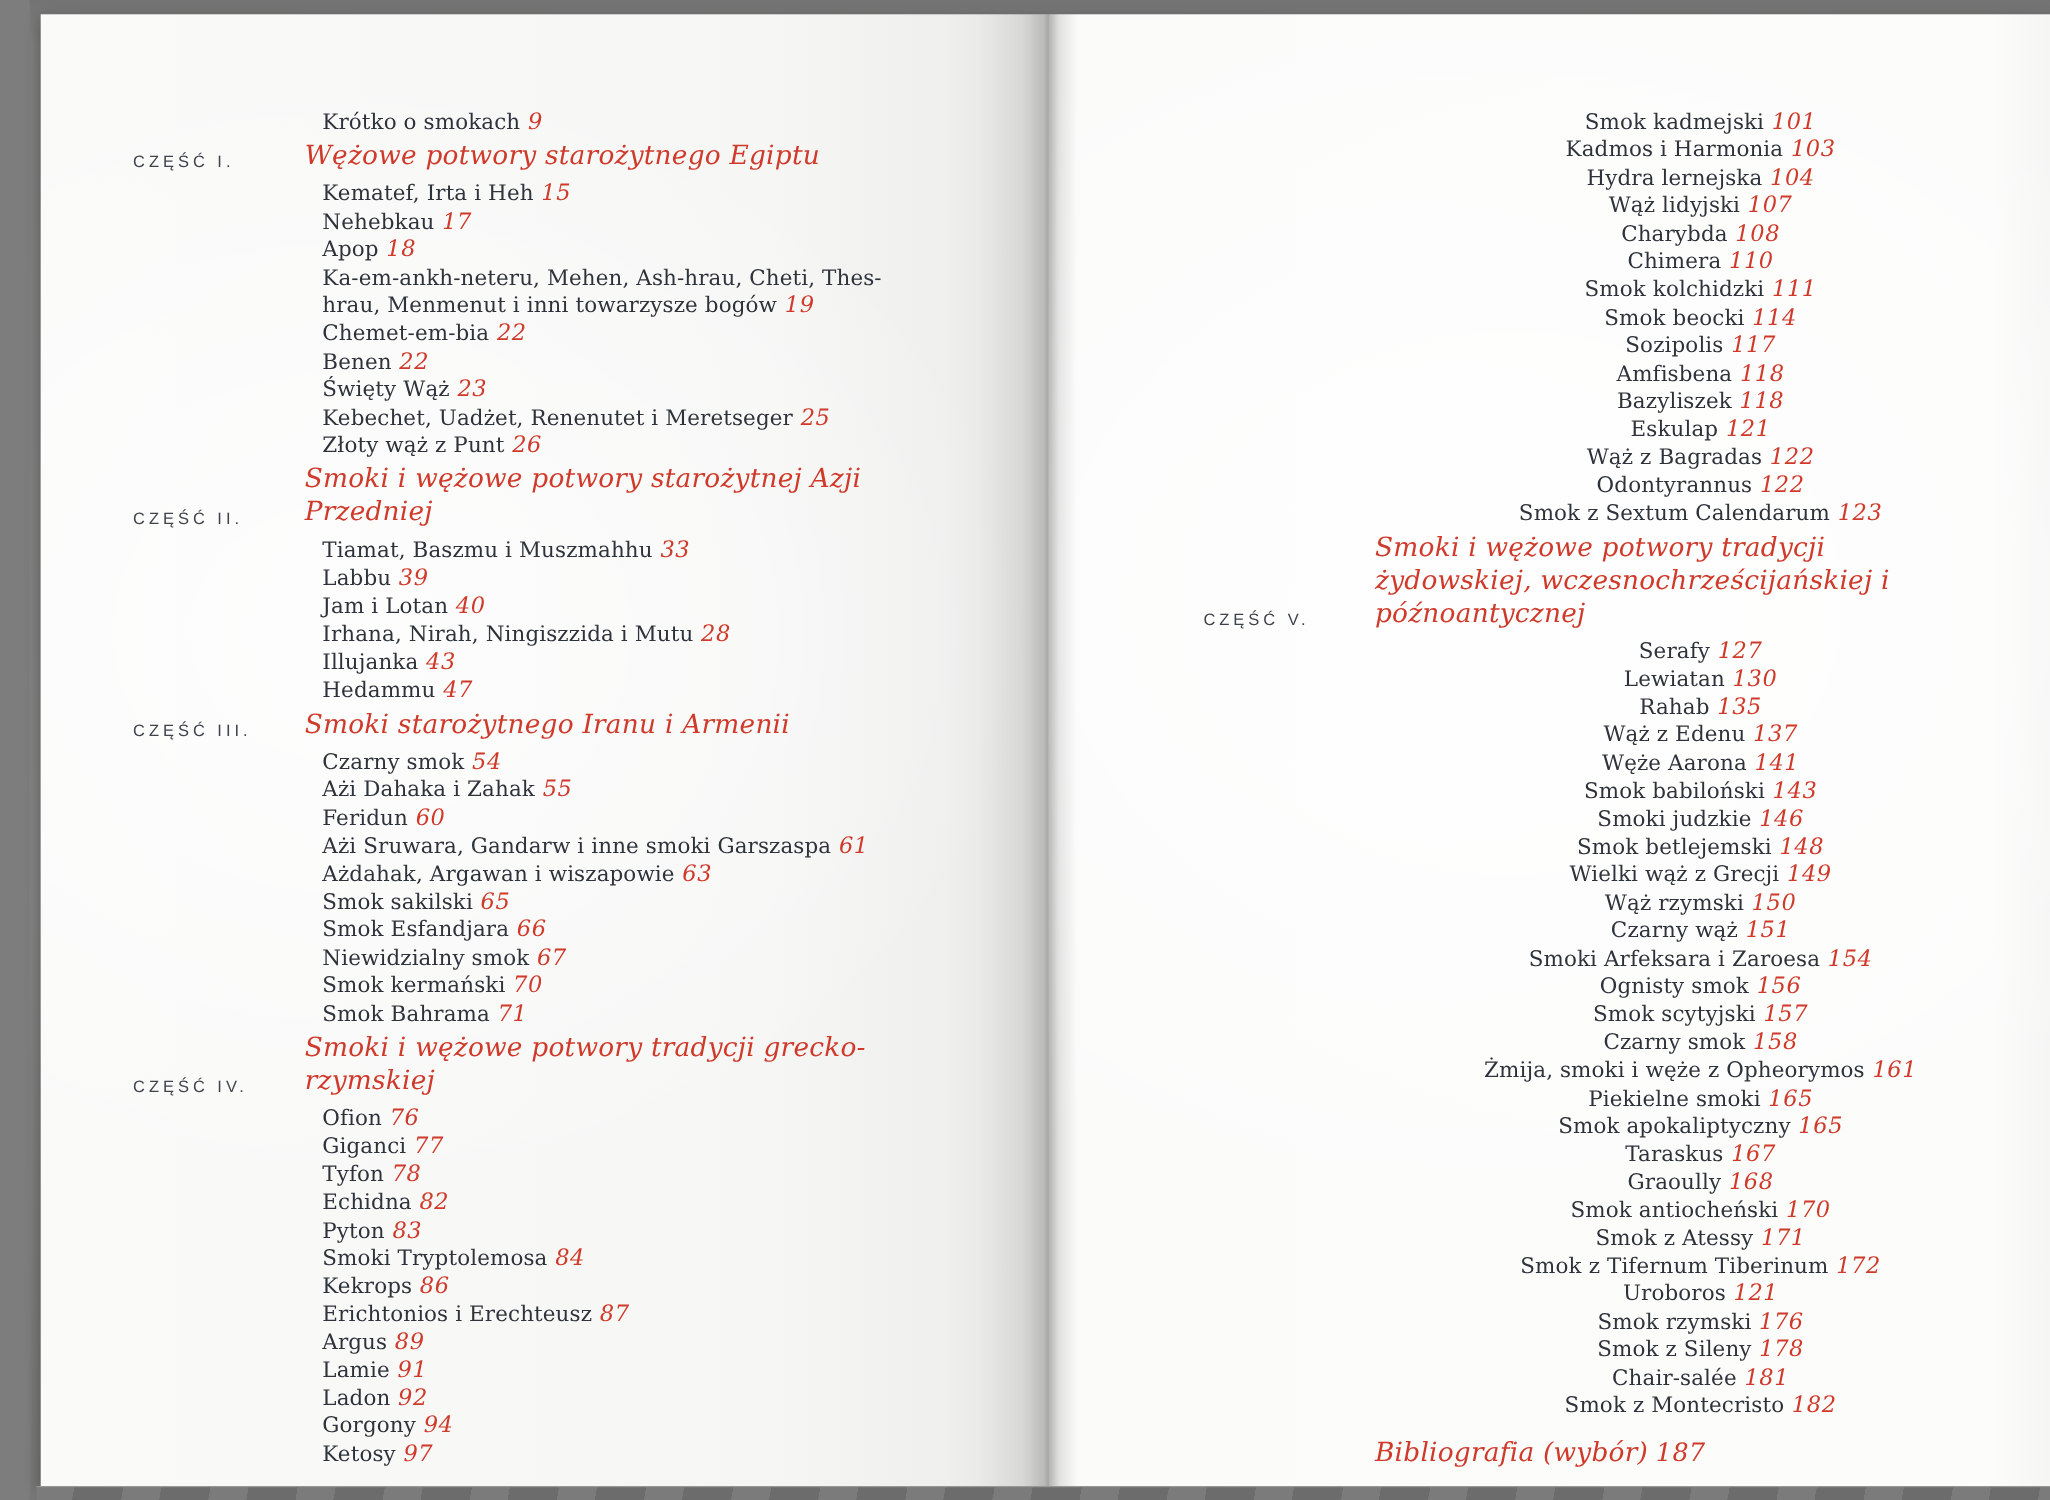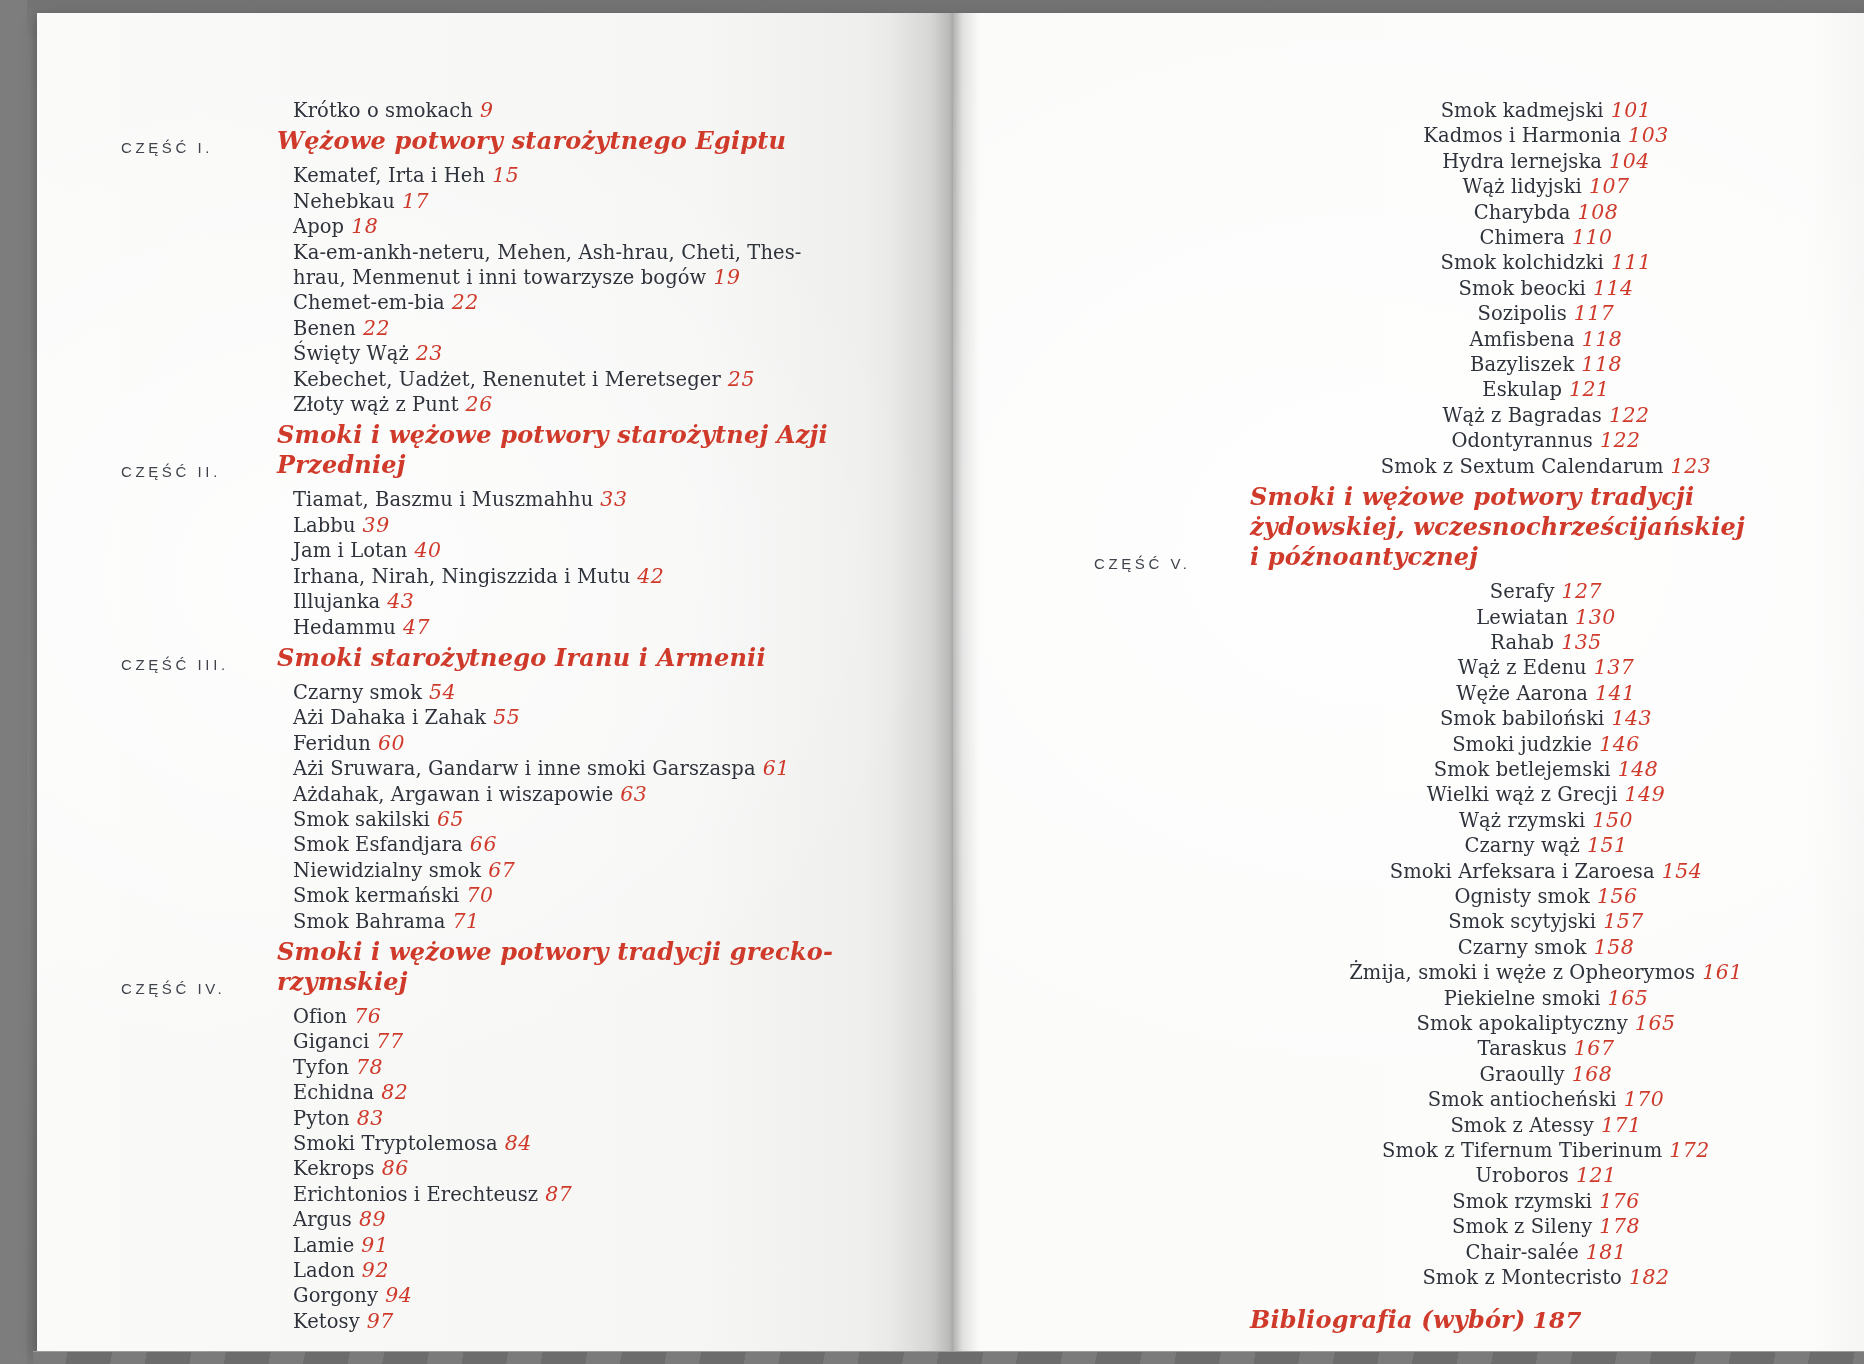--- a/index.html
+++ b/index.html
@@ -69,21 +69,21 @@
   .part-row { display: flex; align-items: flex-end; margin: 3px 0 7px; gap: 34px; }
   .part-label {
     flex: 0 0 122px;
     font-family: "Liberation Sans", sans-serif;
     font-size: 15px; letter-spacing: 3.6px;
     color: #3f434b; white-space: nowrap;
   }
   .part-title {
     font-style: italic;
     font-size: 24px; line-height: 30px;
-    color: #cf3a2b; letter-spacing: .2px; font-weight: bold;
+    color: #cf3a2b; letter-spacing: .2px;
   }
   .page-left  .part-title { max-width: 620px; }
   .page-right .part-title { max-width: 500px; }
 
   .outro-row { margin-top: 15px; }
   .outro-row .entry-page { font-size: 23px; }
 </style>
 </head>
 <body>
 
@@ -110,21 +110,21 @@
             <div class="toc-item"><span class="entry-label">Złoty wąż z Punt</span><span class="entry-page">26</span></div>
           </div>
           <div class="part-row">
             <span class="part-label">CZĘŚĆ II.</span>
             <span class="part-title">Smoki i wężowe potwory starożytnej Azji Przedniej</span>
           </div>
           <div class="items-block">
             <div class="toc-item"><span class="entry-label">Tiamat, Baszmu i Muszmahhu</span><span class="entry-page">33</span></div>
             <div class="toc-item"><span class="entry-label">Labbu</span><span class="entry-page">39</span></div>
             <div class="toc-item"><span class="entry-label">Jam i Lotan</span><span class="entry-page">40</span></div>
-            <div class="toc-item"><span class="entry-label">Irhana, Nirah, Ningiszzida i Mutu</span><span class="entry-page">42</span></div>
+            <div class="toc-item"><span class="entry-label">Irhana, Nirah, Ningiszzida i Mutu</span><span class="entry-page">28</span></div>
             <div class="toc-item"><span class="entry-label">Illujanka</span><span class="entry-page">43</span></div>
             <div class="toc-item"><span class="entry-label">Hedammu</span><span class="entry-page">47</span></div>
           </div>
           <div class="part-row">
             <span class="part-label">CZĘŚĆ III.</span>
             <span class="part-title">Smoki starożytnego Iranu i Armenii</span>
           </div>
           <div class="items-block">
             <div class="toc-item"><span class="entry-label">Czarny smok</span><span class="entry-page">54</span></div>
             <div class="toc-item"><span class="entry-label">Ażi Dahaka i Zahak</span><span class="entry-page">55</span></div>

